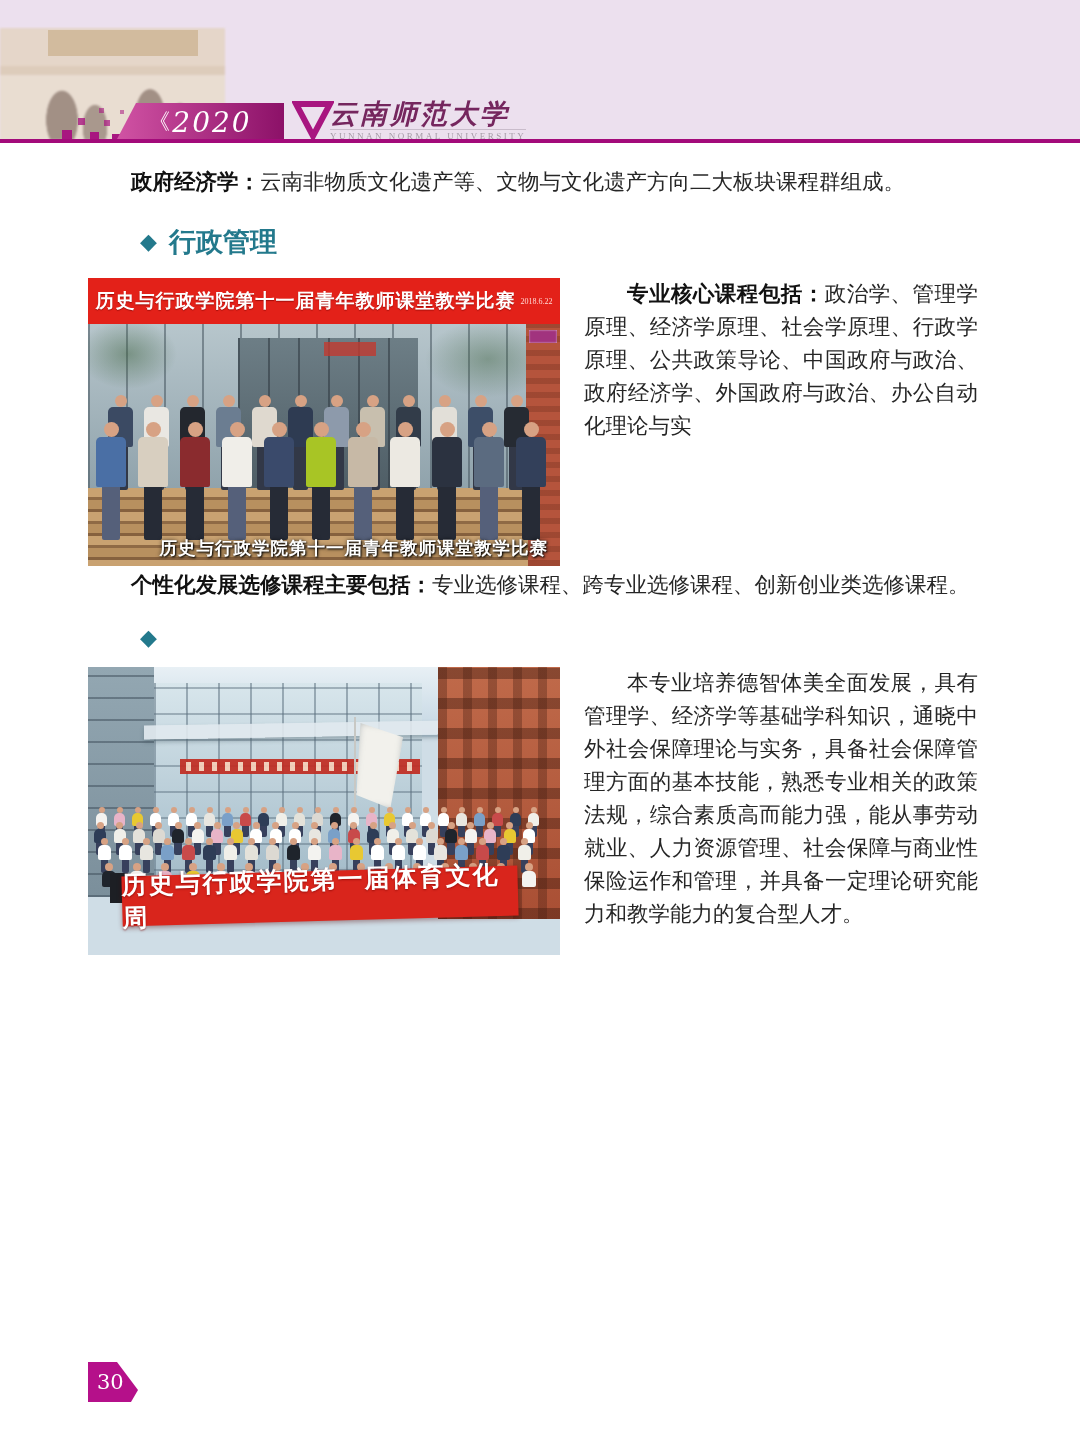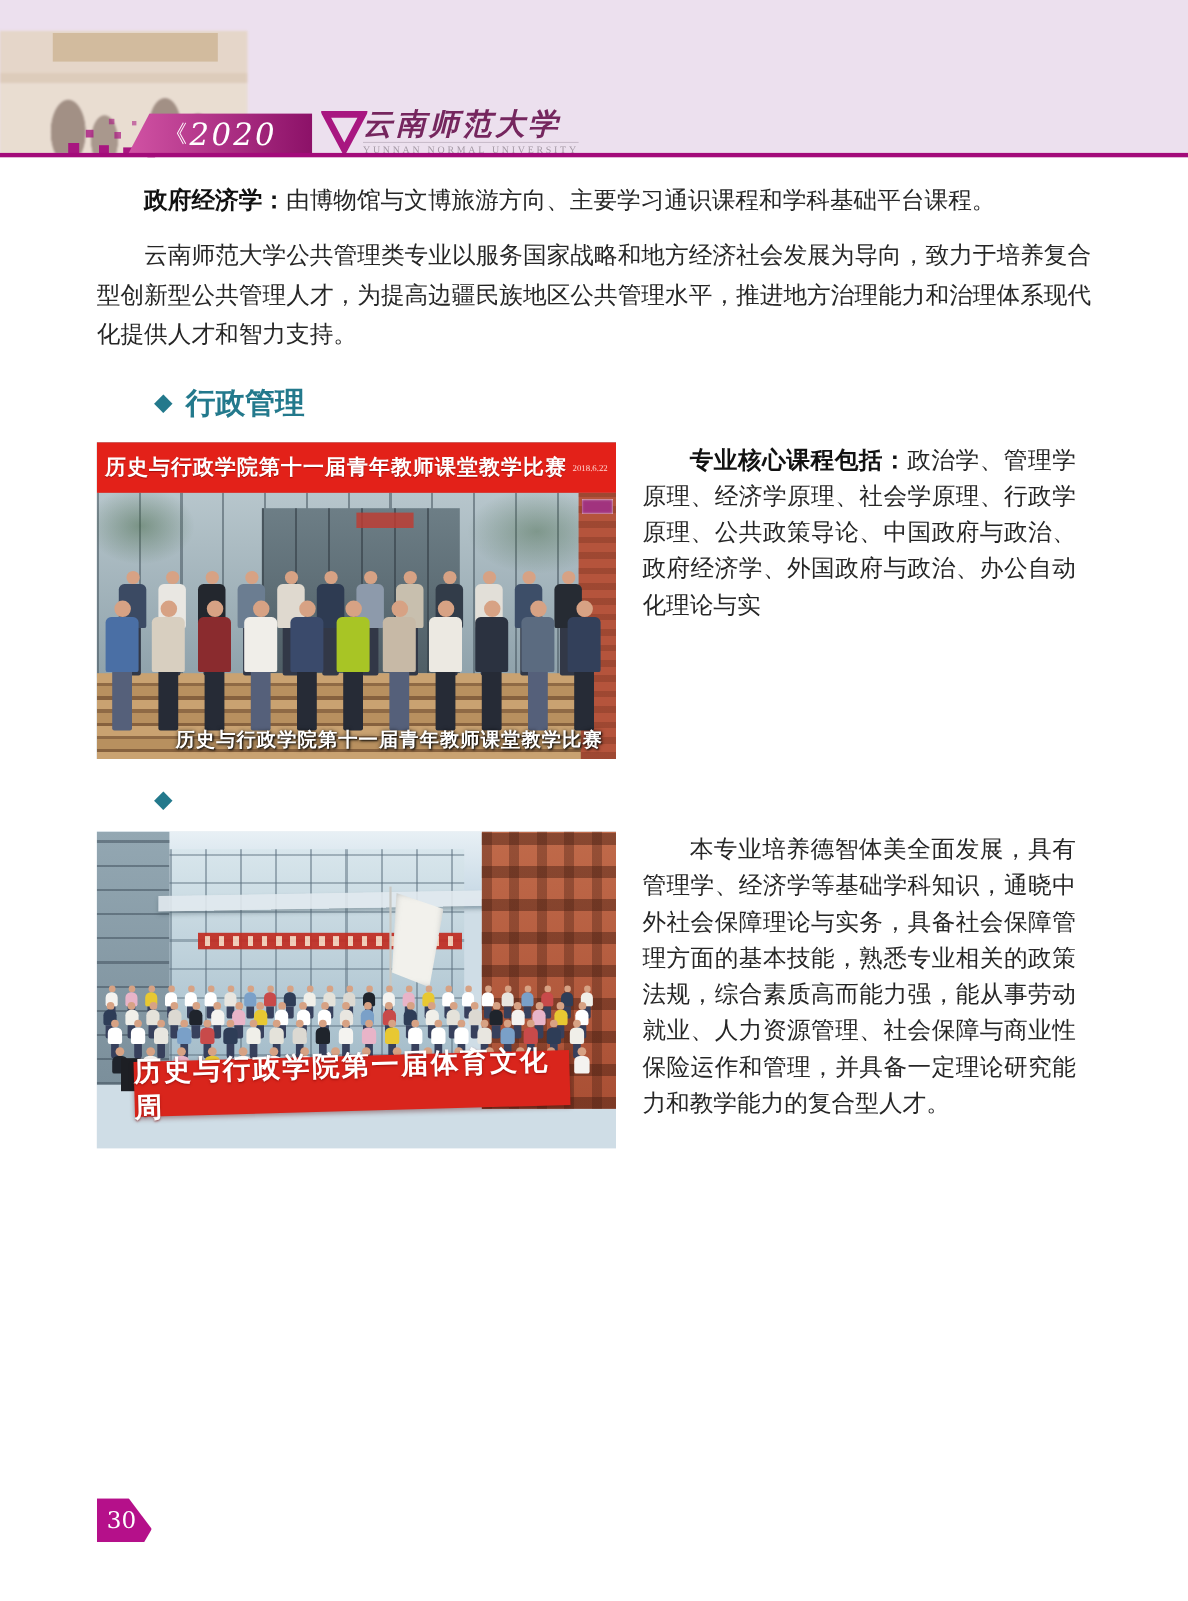--- a/index.html
+++ b/index.html
@@ -162,25 +162,24 @@
       <div class="uni-cn">云南师范大学</div>
       <div class="uni-en">YUNNAN NORMAL UNIVERSITY</div>
     </div>
     <div class="header-rule"></div>
   </div>
 
   <div class="content">
 
 
     <p class="para indent" style="margin:9px 0 0 0;">
-      <span class="blabel">政府经济学：</span><span>由博物馆与文博旅游方向、主要学习通识课程和学科基础平台课程。</span>
+      <span class="blabel">政府经济学：</span><span>云南非物质文化遗产等、文物与文化遗产方向二大板块课程群组成。</span>
     </p>
 
 
-    <p class="para sp indent" style="margin:16px 0 0 0;">云南师范大学公共管理类专业以服务国家战略和地方经济社会发展为导向，致力于培养复合型创新型公共管理人才，为提高边疆民族地区公共管理水平，推进地方治理能力和治理体系现代化提供人才和智力支持。</p>
 
     <div class="sub-hd">
       <span class="diamond">◆</span>
       <span>行政管理</span>
     </div>
 
     <div class="two-col">
       <div class="photo photo1">
         <div class="p1-glass"></div>
         <div class="p1-door"></div>
@@ -311,20 +310,23 @@
         </div>
         <div class="photo-caption">历史与行政学院第十一届青年教师课堂教学比赛</div>
       </div>
       <div class="col-text">
         <p class="indent" style="margin:0;">
           <span class="blabel">专业核心课程包括：</span><span>政治学、管理学原理、经济学原理、社会学原理、行政学原理、公共政策导论、中国政府与政治、政府经济学、外国政府与政治、办公自动化理论与实</span>
         </p>
       </div>
     </div>
 
+    <p class="para indent" style="margin:4px 0 0 0;">
+      <span class="blabel">个性化发展选修课程主要包括：</span><span>专业选修课程、跨专业选修课程、创新创业类选修课程。</span>
+    </p>
 
     <div class="sub-hd">
       <span class="diamond">◆</span>
     </div>
 
     <div class="two-col">
       <div class="photo photo2">
         <div class="p2-sky"></div>
         <div class="p2-tower"></div>
         <div class="p2-glass"></div>

